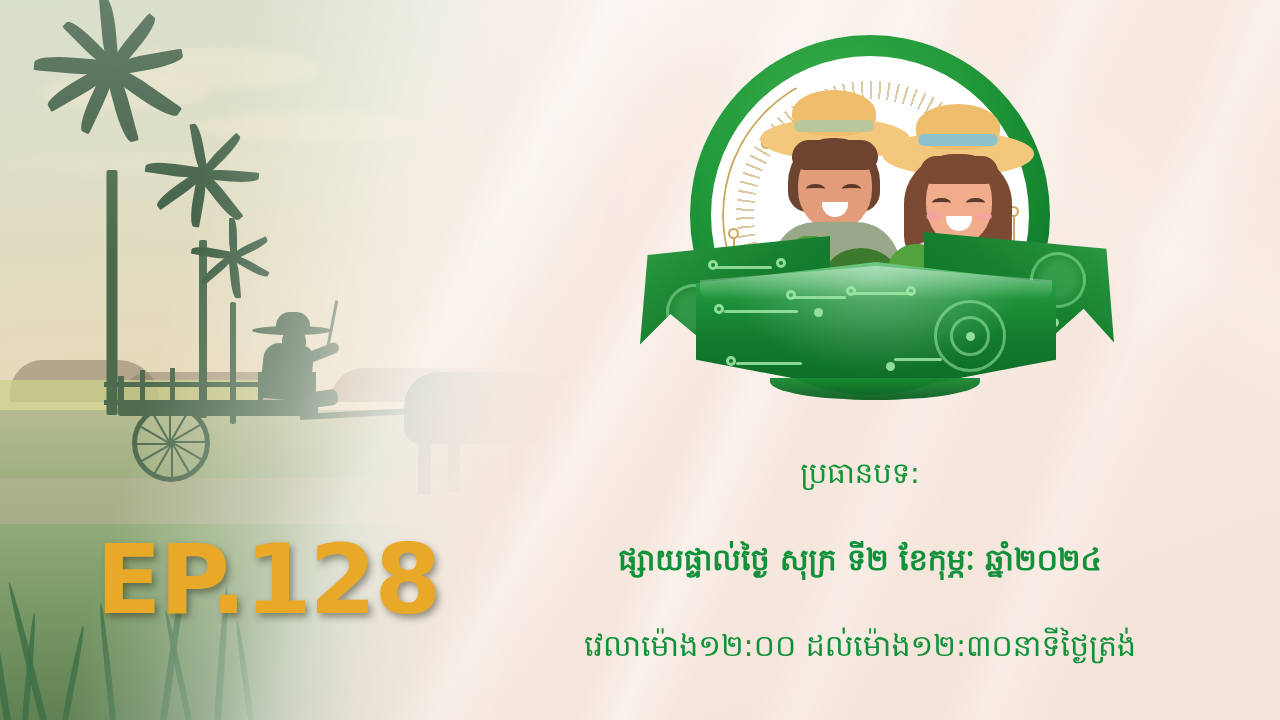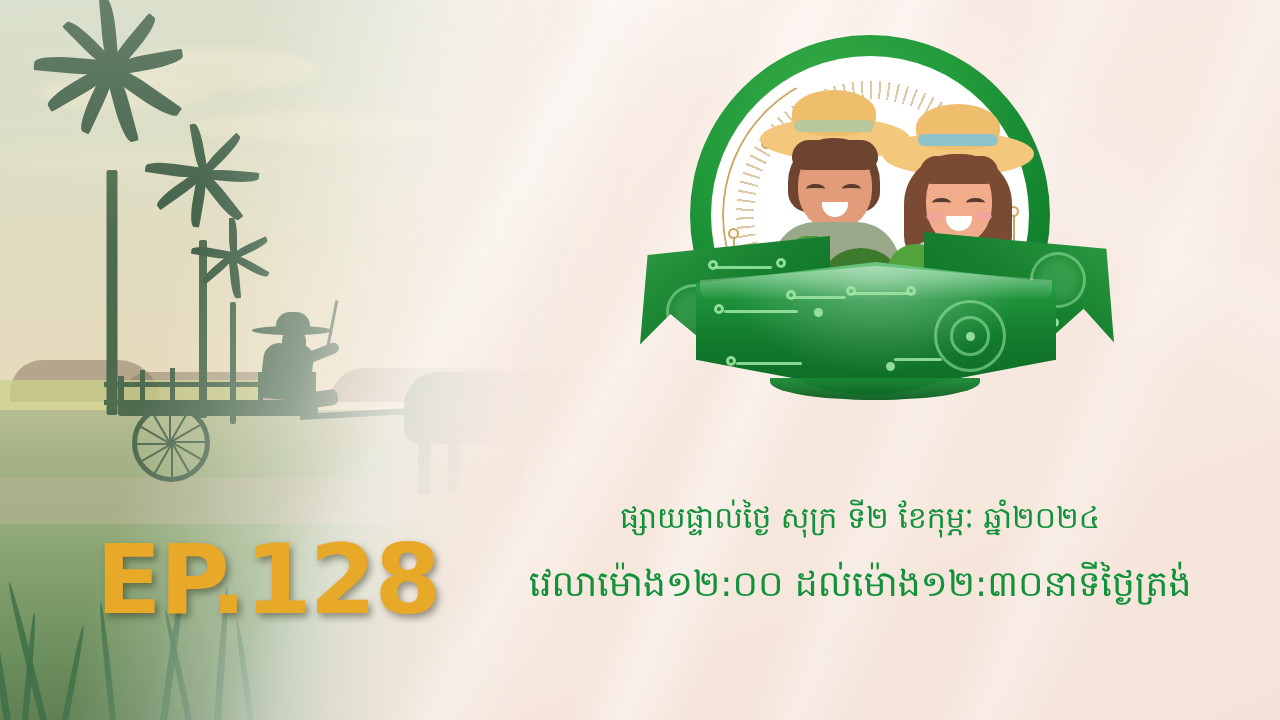--- a/index.html
+++ b/index.html
@@ -275,22 +275,22 @@
   }
   .topic-value {
     font-family:"DejaVu Sans","Liberation Sans",sans-serif;
     font-size:33px; font-weight:bold; color:#0f8d31;
   }
   .row-date, .row-time {
     text-align:center; white-space:nowrap;
     font-family:"DejaVu Sans","Liberation Sans",sans-serif;
     color:#11923a;
   }
-  .row-date { margin-top:44px; font-size:30px; }
-  .row-time { margin-top:18px; font-size:36px; }
+  .row-date { margin-top:44px; font-size:30px;font-weight:bold; }
+  .row-time { margin-top:42px; font-size:30px; }
 </style>
 </head>
 <body>
 
 <div id="slide">
 
   <div class="bg-base"></div>
 
   <div class="scene">
     <div class="scene-sky"></div>
@@ -511,20 +511,21 @@
 
     <div class="band-foot"></div>
 
   </div>
 
   <div class="ep">EP.128</div>
 
   <div class="txt-block">
 
     <div class="row-topic">
+      <span class="topic-label">ប្រធានបទ:</span>
     </div>
 
     <div class="row-date">ផ្សាយផ្ទាល់ថ្ងៃ សុក្រ ទី២ ខែកុម្ភៈ ឆ្នាំ២០២៤</div>
 
     <div class="row-time">វេលាម៉ោង១២:០០ ដល់ម៉ោង១២:៣០នាទីថ្ងៃត្រង់</div>
   </div>
 
 </div>
 
 </body></html>

